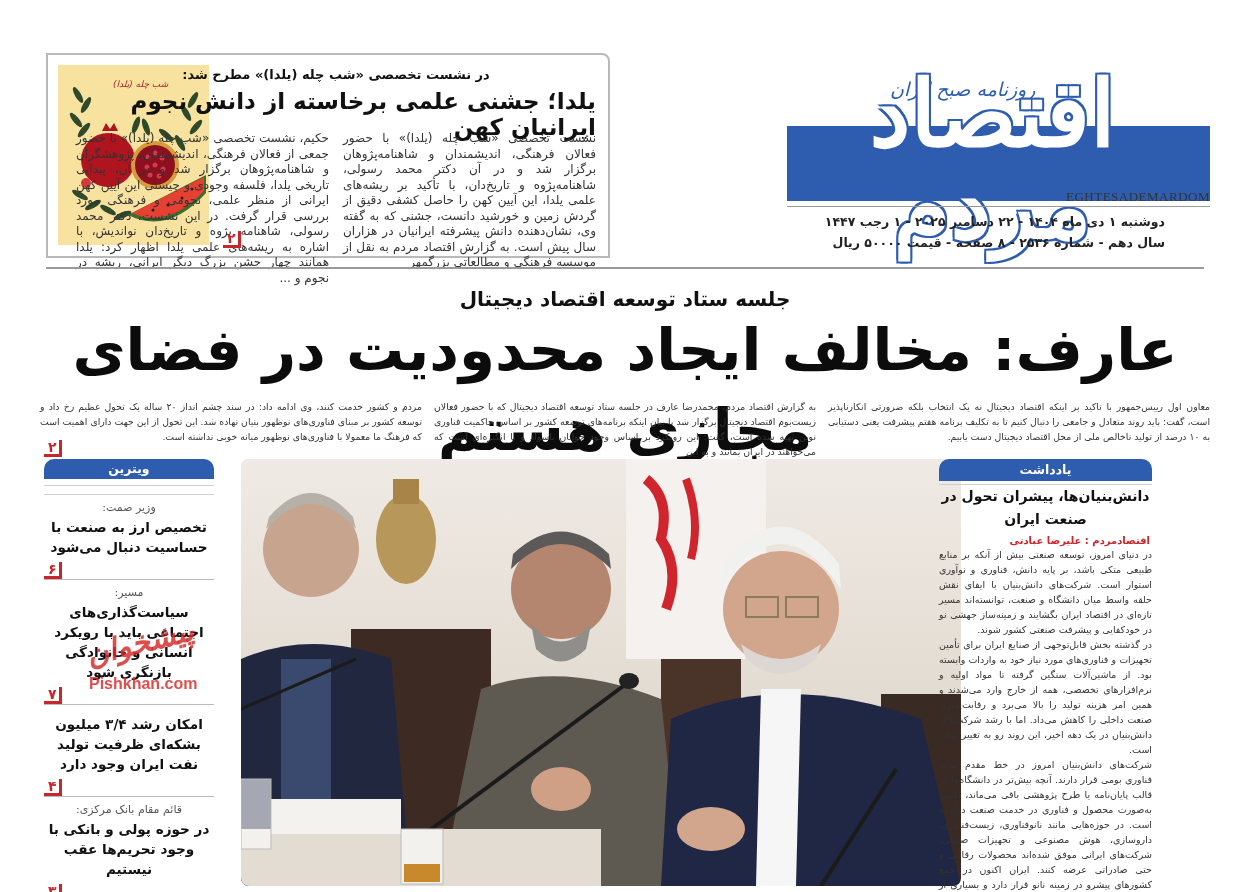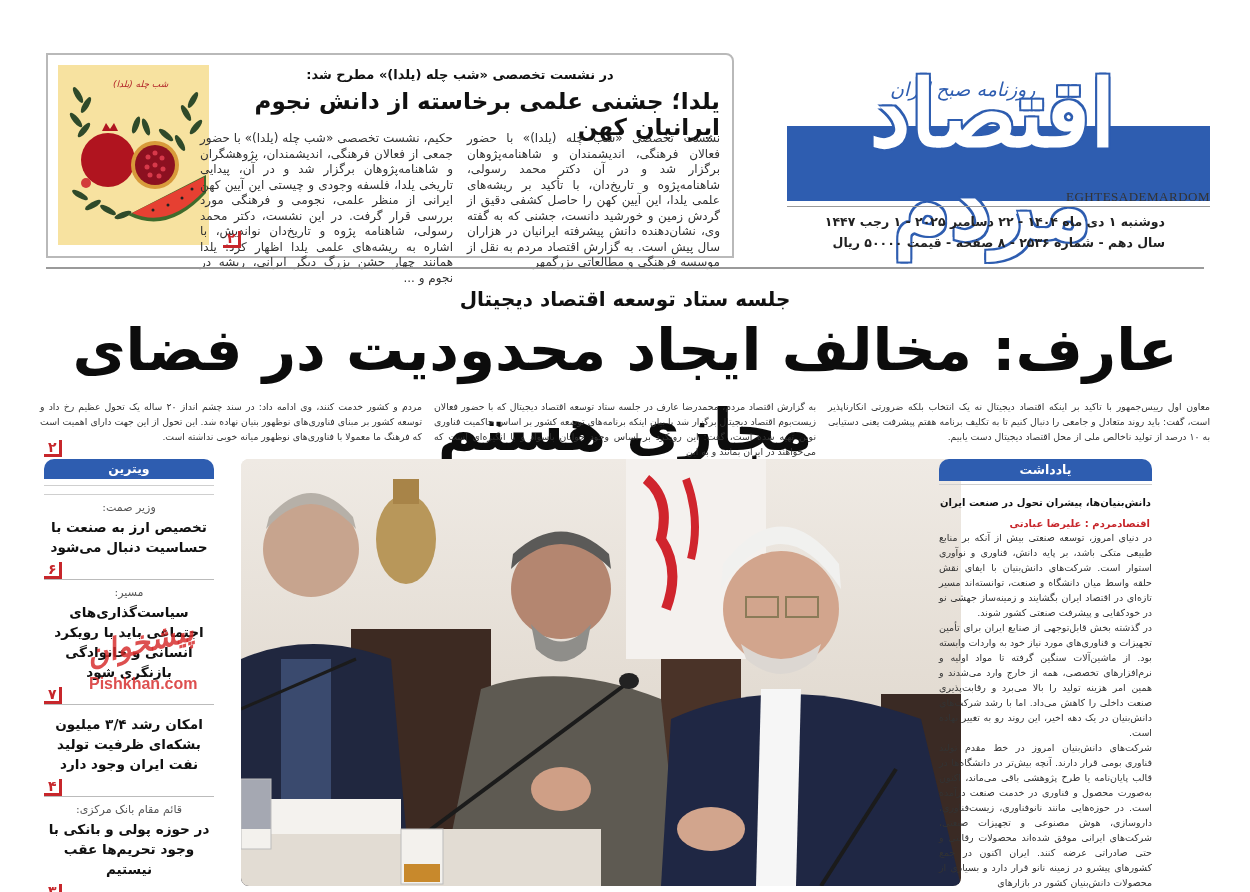--- a/index.html
+++ b/index.html
@@ -13,21 +13,21 @@
   .logo-bar { position: absolute; left: 12px; top: 88px; width: 423px; height: 75px; background: #2e5db0; }
   .logo-text { position: absolute; left: 0; top: 30px; width: 435px; text-align: center; font-family: "DejaVu Serif", serif; font-weight: bold; font-size: 92px; color: #ffffff; line-height: 1; letter-spacing: -2px;
     text-shadow: 0 0 0 #2e5db0, 2px 2px 0 #2e5db0, -2px -2px 0 #2e5db0, 2px -2px 0 #2e5db0, -2px 2px 0 #2e5db0; }
   .logo-tagline { position: absolute; left: 115px; top: 40px; font-family: "DejaVu Serif", serif; font-size: 19px; color: #2e5db0; font-style: italic; }
   .logo-latin { position: absolute; right: 0; top: 151px; font-family: "Liberation Serif", serif; font-size: 13px; color: #333; letter-spacing: 0.5px; direction: ltr; }
   .logo-rule { position: absolute; left: 12px; right: 0; top: 168px; height: 1px; background: #999; }
   .date-line { position: absolute; right: 45px; top: 176px; font-size: 12.5px; font-weight: bold; color: #222; white-space: nowrap; }
   .issue-line { position: absolute; right: 45px; top: 197px; font-size: 12.5px; font-weight: bold; color: #222; white-space: nowrap; }
 
   
-  .yalda-box { left: 46px; top: 53px; width: 688px; height: 205px; border: 2px solid #b9b9b9; border-radius: 0 8px 0 0; background: #fff; }
+  .yalda-box { left: 46px; top: 53px; width: 564px; height: 205px; border: 2px solid #b9b9b9; border-radius: 0 8px 0 0; background: #fff; }
   .yalda-img { position: absolute; left: 10px; top: 10px; width: 151px; height: 180px; background: #f7e2a0; overflow: hidden; }
   .yalda-img-caption { position: absolute; left: 55px; top: 14px; font-size: 9px; color: #b3262a; font-style: italic; }
   .yalda-sup { position: absolute; right: 12px; top: 12px; width: 520px; text-align: center; font-size: 13px; font-weight: bold; color: #111; }
   .yalda-title { position: absolute; right: 12px; top: 33px; width: 520px; font-size: 23px; font-weight: bold; color: #111; letter-spacing: -0.5px; }
   .yalda-cols { position: absolute; right: 12px; top: 76px; width: 520px; display: flex; flex-direction: row; gap: 14px; }
   .yalda-col { flex: 1; font-size: 12px; line-height: 15.5px; color: #333; text-align: justify; }
   .page-ref { display: inline-block; color: #c7262b; font-weight: bold; font-size: 14px; line-height: 1; border-bottom: 3px solid #c7262b; border-right: 3px solid #c7262b; padding: 0 2px 0 4px; }
   .yalda-ref { position: absolute; left: 175px; top: 176px; }
 
   .top-rule { left: 46px; top: 267px; width: 1158px; height: 2px; background: #9a9a9a; }
@@ -54,21 +54,21 @@
   .wm-fa { position: absolute; left: 0; top: 0; font-size: 30px; font-weight: bold; color: rgba(214,40,40,0.82); transform: rotate(-14deg); font-style: italic; }
   .wm-en { position: absolute; left: 4px; top: 50px; font-family: "Liberation Sans", sans-serif; font-size: 16px; font-weight: bold; color: rgba(214,40,40,0.82); direction: ltr; }
 
   
   .photo { left: 241px; top: 459px; width: 720px; height: 427px; border-radius: 8px; overflow: hidden; background: #e9e4dc; }
 
   
   .sidebar-right { left: 939px; top: 459px; width: 213px; height: 433px; }
   .note-tab { height: 22px; background: #2e5db0; border-radius: 10px 10px 0 0; color: #fff; font-size: 12.5px; font-weight: bold; text-align: center; line-height: 22px; }
   .note-rule { height: 4px; border-bottom: 1px solid #cfcfcf; }
-  .note-title { text-align: center; font-size: 10px; font-weight: bold; line-height: 23px; color: #111; margin-top: 6px; }
+  .note-title { text-align: center; font-size: 14px; font-weight: bold; line-height: 23px; color: #111; margin-top: 0; }
   .note-byline { font-size: 10px; font-weight: bold; color: #c7262b; margin-top: 4px; padding-right: 2px; }
   .note-byline .label { color: #c7262b; }
   .note-body { font-size: 9.5px; line-height: 15px; color: #333; text-align: justify; margin-top: 1px; }
   .note-body p { margin: 0; }
 </style>
 </head>
 <body>
 
 <div class="abs masthead">
   <div class="logo-bar"></div>

